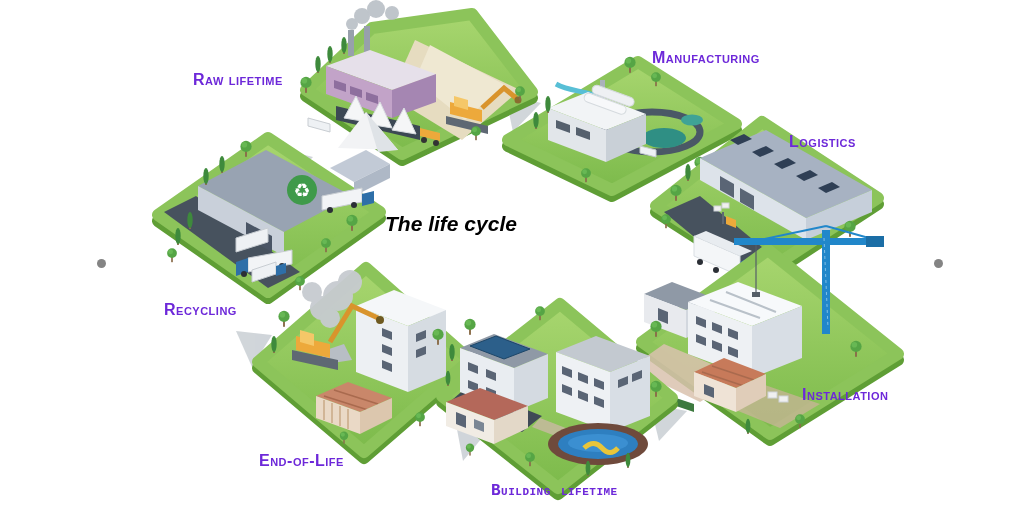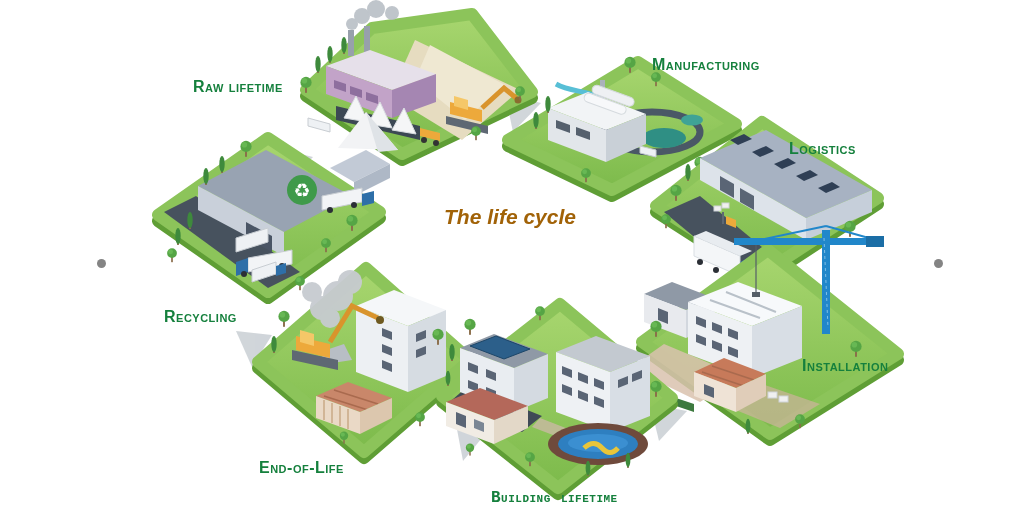--- a/index.html
+++ b/index.html
@@ -1,22 +1,22 @@
 <!DOCTYPE html>
 <html><head>
 <meta charset="utf-8">
 <style>
   html,body{margin:0;padding:0;background:#fff;}
   .canvas{position:relative;width:1024px;height:512px;background:#ffffff;overflow:hidden;
           font-family:"Liberation Sans",sans-serif;}
   .illustration{position:absolute;left:0;top:0;}
   .stage-label{position:absolute;font-weight:bold;font-variant:small-caps;
-               color:#15803d;font-size:16px;letter-spacing:.5px;white-space:nowrap;margin-top:7px;}
-  .center-title{position:absolute;left:385px;top:202px;width:250px;text-align:center;
-                font-size:21px;font-weight:bold;font-style:italic;color:#a16207;line-height:1.4;}
+               color:#6d28d9;font-size:16px;letter-spacing:.5px;white-space:nowrap;}
+  .center-title{position:absolute;left:385px;top:209px;width:250px;
+                font-size:21px;font-weight:bold;font-style:italic;color:#000000;line-height:1.4;}
   .nav-dot{position:absolute;width:9px;height:9px;border-radius:50%;background:#6f6f6f;opacity:.85;cursor:pointer;}
   .nav-dot.left{left:97px;top:259px;}
   .nav-dot.right{left:934px;top:259px;}
 </style>
 </head>
 <body>
 
 <div class="canvas">
 
   <svg class="illustration" width="1024" height="512" viewBox="0 0 1024 512">
@@ -362,20 +362,20 @@
     </g>
   </svg>
 
   <div class="center-title">
     <div>The life cycle</div>
   </div>
 
   <div class="stage-label" style="left:193px;top:71px;">Raw lifetime</div>
   <div class="stage-label" style="left:652px;top:49px;">Manufacturing</div>
   <div class="stage-label" style="left:789px;top:133px;">Logistics</div>
-  <div class="stage-label" style="left:802px;top:350px;text-align:center;">Installation</div>
+  <div class="stage-label" style="left:802px;top:386px;text-align:center;">Installation</div>
   <div class="stage-label" style="left:491px;top:482px;font-family:Liberation Mono, monospace;">Building lifetime</div>
   <div class="stage-label" style="left:259px;top:452px;">End-of-Life</div>
   <div class="stage-label" style="left:164px;top:301px;">Recycling</div>
 
   <div class="nav-dot left"></div>
   <div class="nav-dot right"></div>
 </div>
 
 </body></html>

